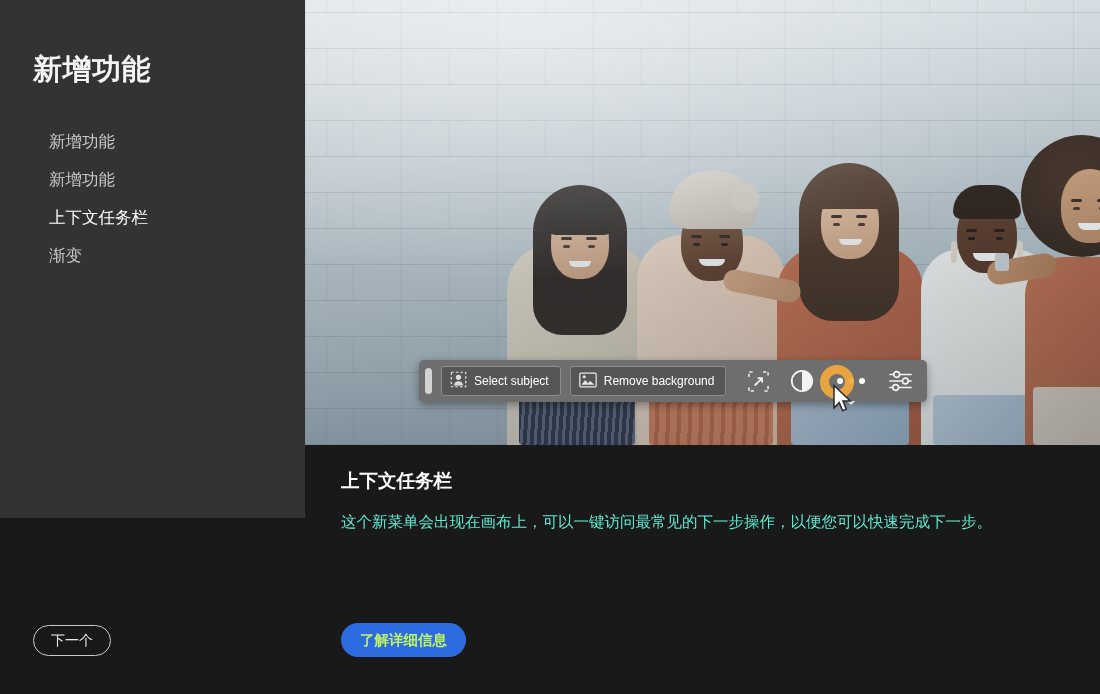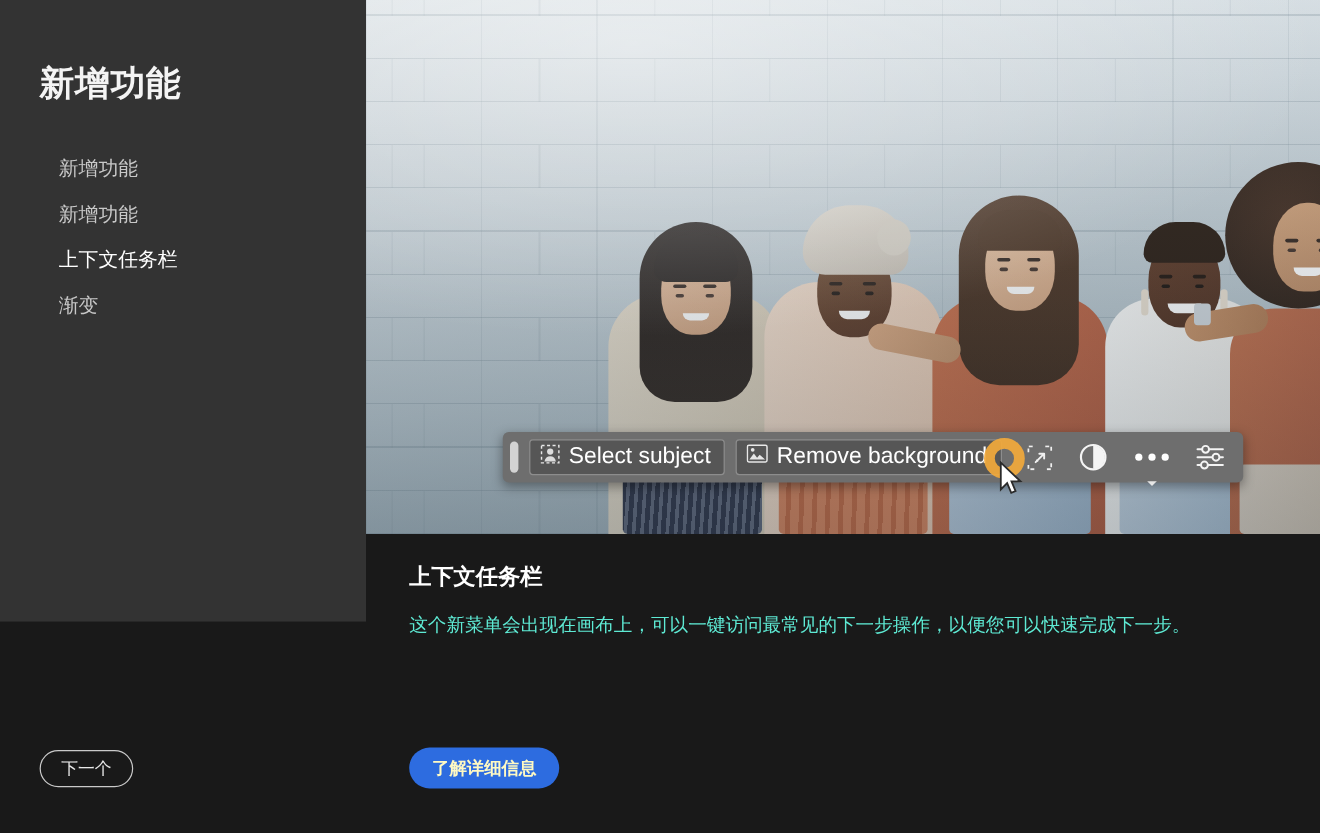--- a/index.html
+++ b/index.html
@@ -113,21 +113,21 @@
     cursor: grab;
   }
   .tb-btn {
     height: 30px;
     background: #565656;
     border: 1px solid #8d8d8d;
     border-radius: 3px;
     display: flex; align-items: center;
     padding: 0 11px 0 8px;
     gap: 7px;
-    color: #ffffff; font-size: 19px;
+    color: #ffffff; font-size: 12px;
     cursor: pointer; white-space: nowrap;
   }
   .tb-btn + .tb-btn { margin-left: 9px; }
   .tb-ico {
     height: 30px; width: 36px;
     display: flex; align-items: center; justify-content: center;
     cursor: pointer; position: relative;
   }
   #tb-more-wrap { position: relative; width: 46px; height: 30px;
     display:flex; align-items:center; justify-content:center; cursor:pointer; }
@@ -154,21 +154,21 @@
   
   #caption { position: absolute; left: 36px; top: 468px; width: 700px; }
   #caption-title { font-size: 18.5px; font-weight: bold; color: #ffffff; }
   #caption-body { margin-top: 17px; font-size: 15.5px; color: #5eead4; line-height: 1.5; }
 
   #learn-button {
     position: absolute; left: 36px; top: 623px;
     height: 34px; padding: 0 19px;
     background: #2d6ce0;
     border: none; border-radius: 17px;
-    color: #fef9c3; font-size: 14.5px; font-weight: bold;
+    color: #bef264; font-size: 14.5px; font-weight: bold;
     display: flex; align-items: center; justify-content: center;
     cursor: pointer;
   }
   #watermark {
     position: absolute; right: 12px; bottom: 22px;
     font-family: "DejaVu Sans Mono", monospace;
     font-size: 26px; font-weight: bold; color: #ffffff;
     letter-spacing: -0.5px;
   }
 </style>

